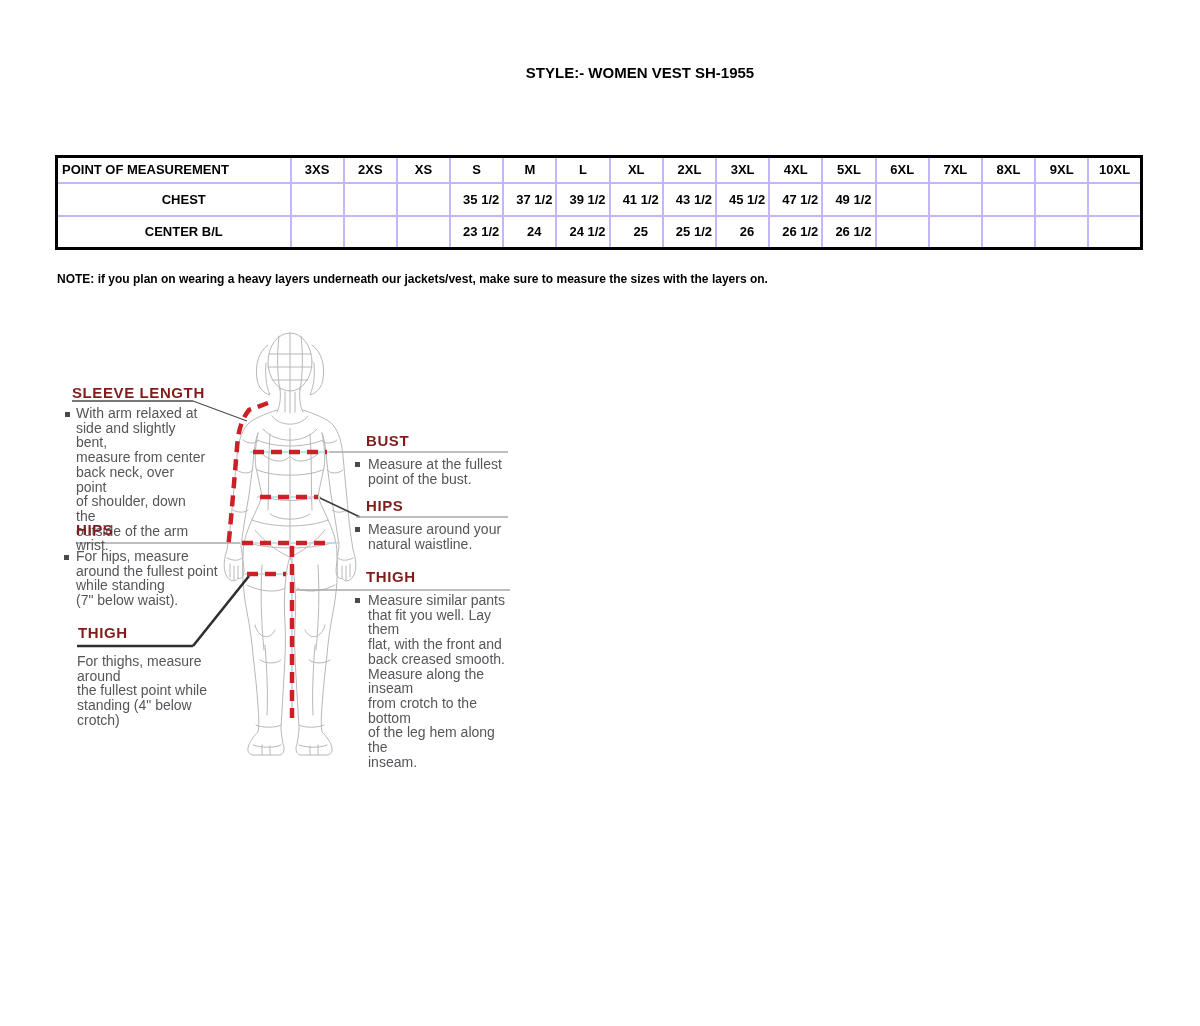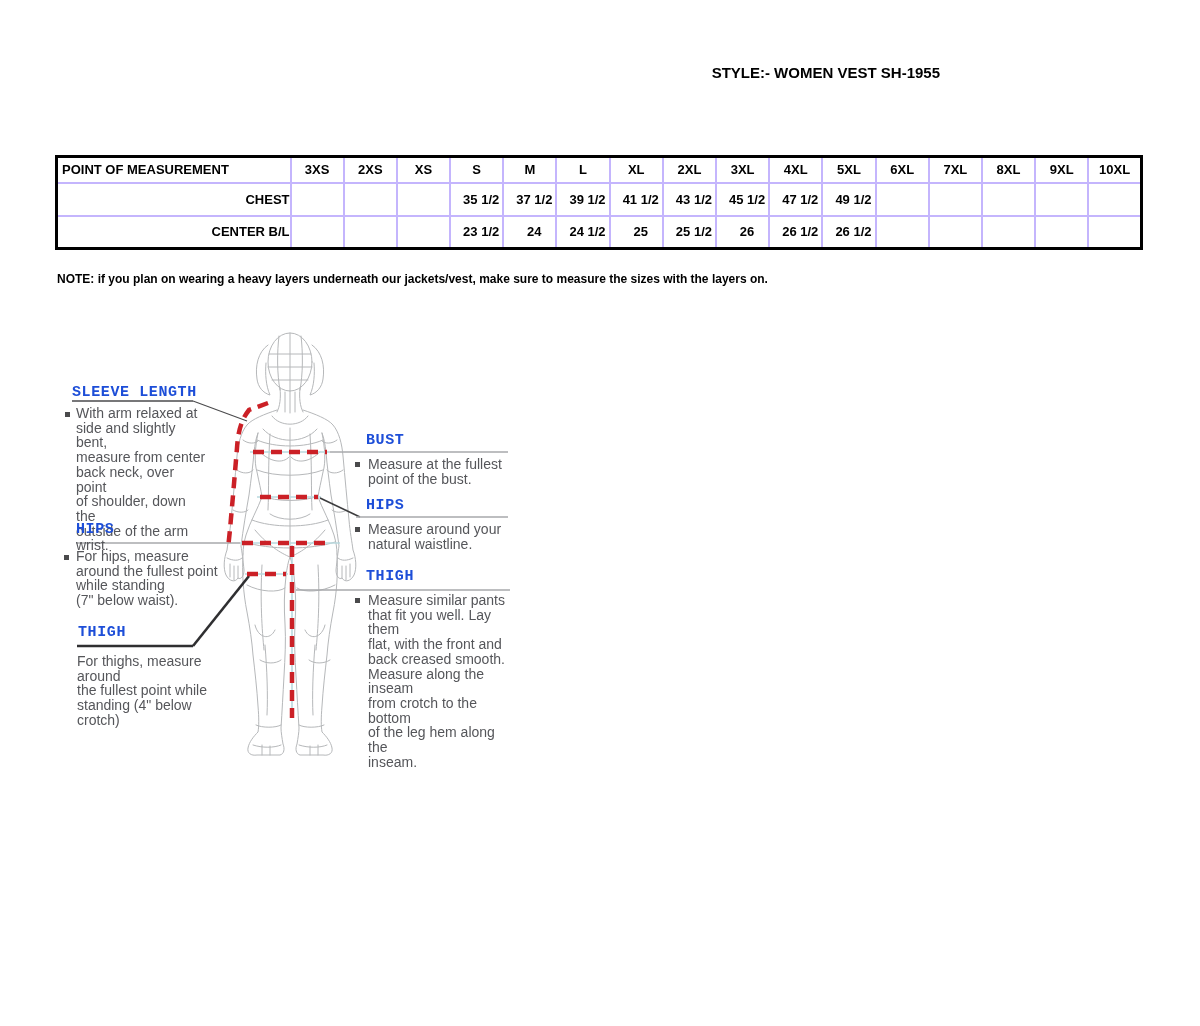--- a/index.html
+++ b/index.html
@@ -1,48 +1,48 @@
 <!DOCTYPE html>
 <html><head>
 <meta charset="utf-8">
 <style>
   * { margin:0; padding:0; box-sizing:border-box; }
   html,body { background:#fff; }
   body { width:1200px; height:1026px; position:relative; font-family:"Liberation Sans", sans-serif; color:#000; overflow:hidden; }
 
   .page-title {
     position:absolute; top:64px; left:340px; width:600px;
-    text-align:right; font-size:15px; font-weight:bold; color:#000;
+    text-align:center; font-size:15px; font-weight:bold; color:#000;
   }
 
   table.size-chart {
     position:absolute; top:155px; left:55px; width:1088px;
     border-collapse:collapse; table-layout:fixed;
     border:3px solid #000;
   }
   table.size-chart th, table.size-chart td {
     border:2px solid #c4b5fd; font-weight:bold; font-size:13px; color:#000;
     overflow:hidden; white-space:nowrap;
   }
   table.size-chart thead tr { height:26px; }
   table.size-chart tbody tr { height:33px; }
   table.size-chart th.poml { width:234px; text-align:left; padding-left:4px; }
   table.size-chart thead th { text-align:center; }
-  table.size-chart th.rowlabel { text-align:right; padding-left:20px; }
+  table.size-chart th.rowlabel { text-align:center; padding-left:20px; }
   table.size-chart td { text-align:center; padding-left:9px; }
 
   .note-text {
     position:absolute; top:272px; left:57px; width:900px;
     font-size:12px; font-weight:bold; color:#000;
   }
 
   .diagram-svg { position:absolute; top:315px; left:0; width:560px; height:455px; }
 
   .guide-label { position:absolute; color:#4a4a4c; }
-  .guide-heading { font-size:15px; font-weight:bold; letter-spacing:0.6px; color:#1d4ed8;font-family:Liberation Mono, monospace; }
+  .guide-heading { font-size:15px; font-weight:bold; letter-spacing:0.6px; color:#7f1d1d; }
   .guide-text {
     font-size:14px; line-height:14.7px; color:#55565a;
     white-space:pre-line; font-weight:normal;
   }
   .bullet-sq {
     position:absolute; width:5px; height:5px; background:#4a4a4c; display:block;
   }
 </style>
 </head>
 <body>

